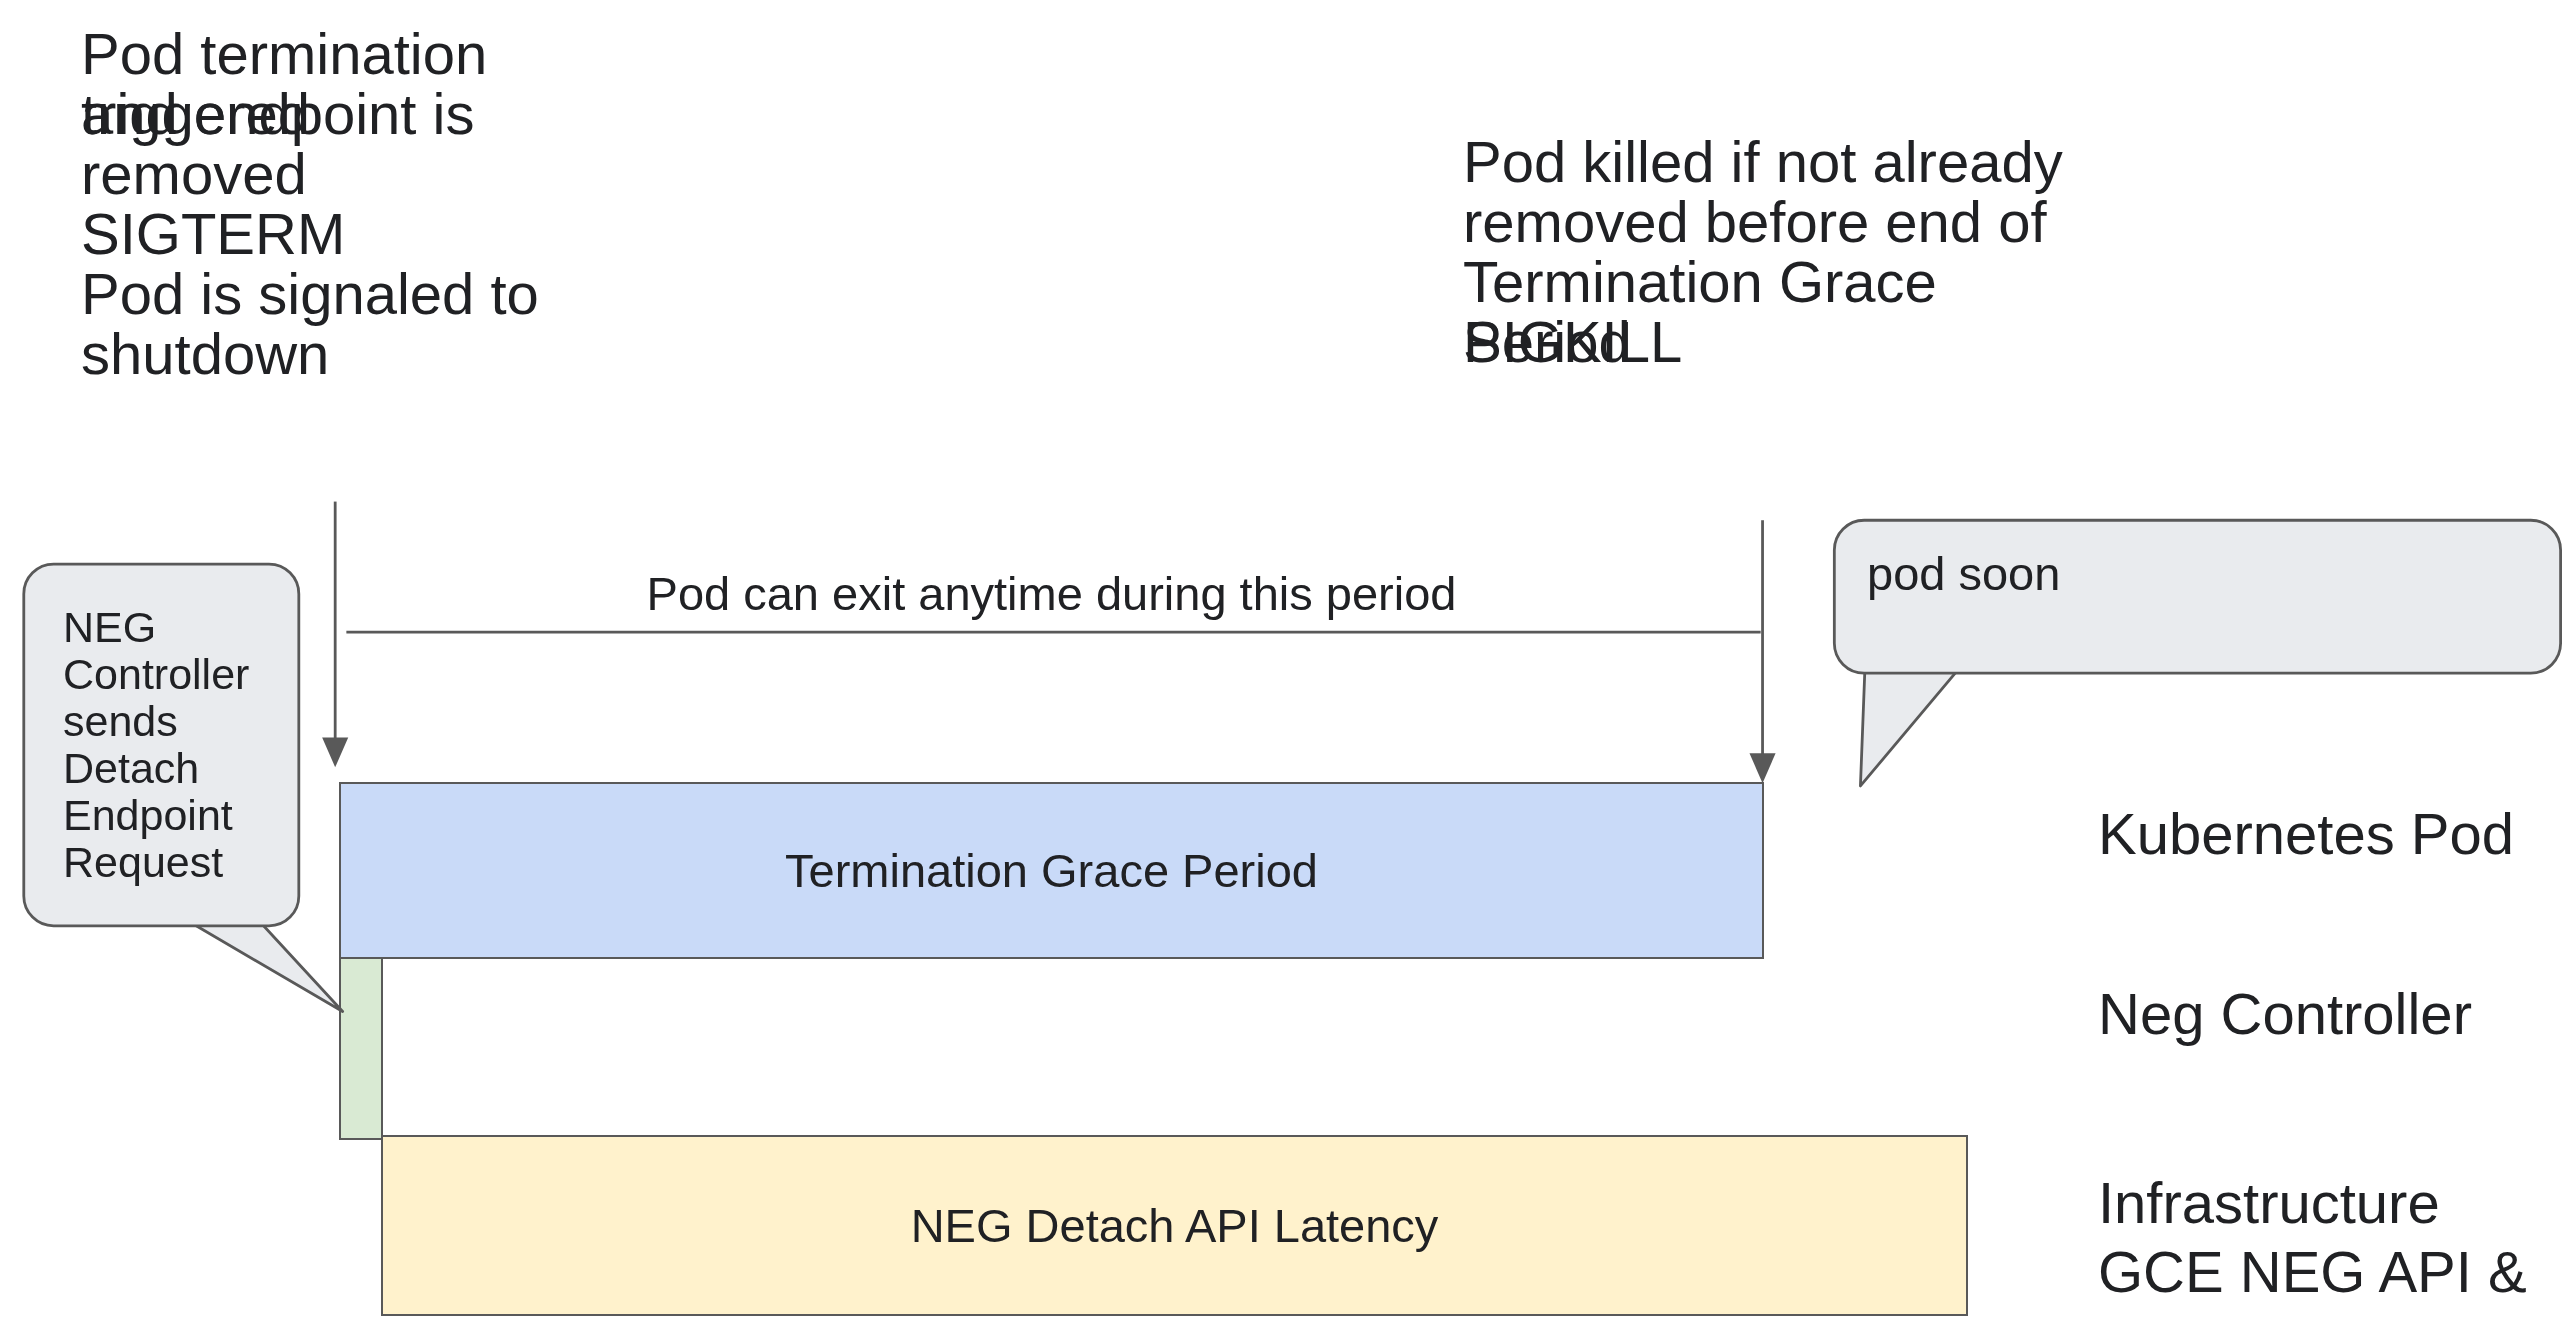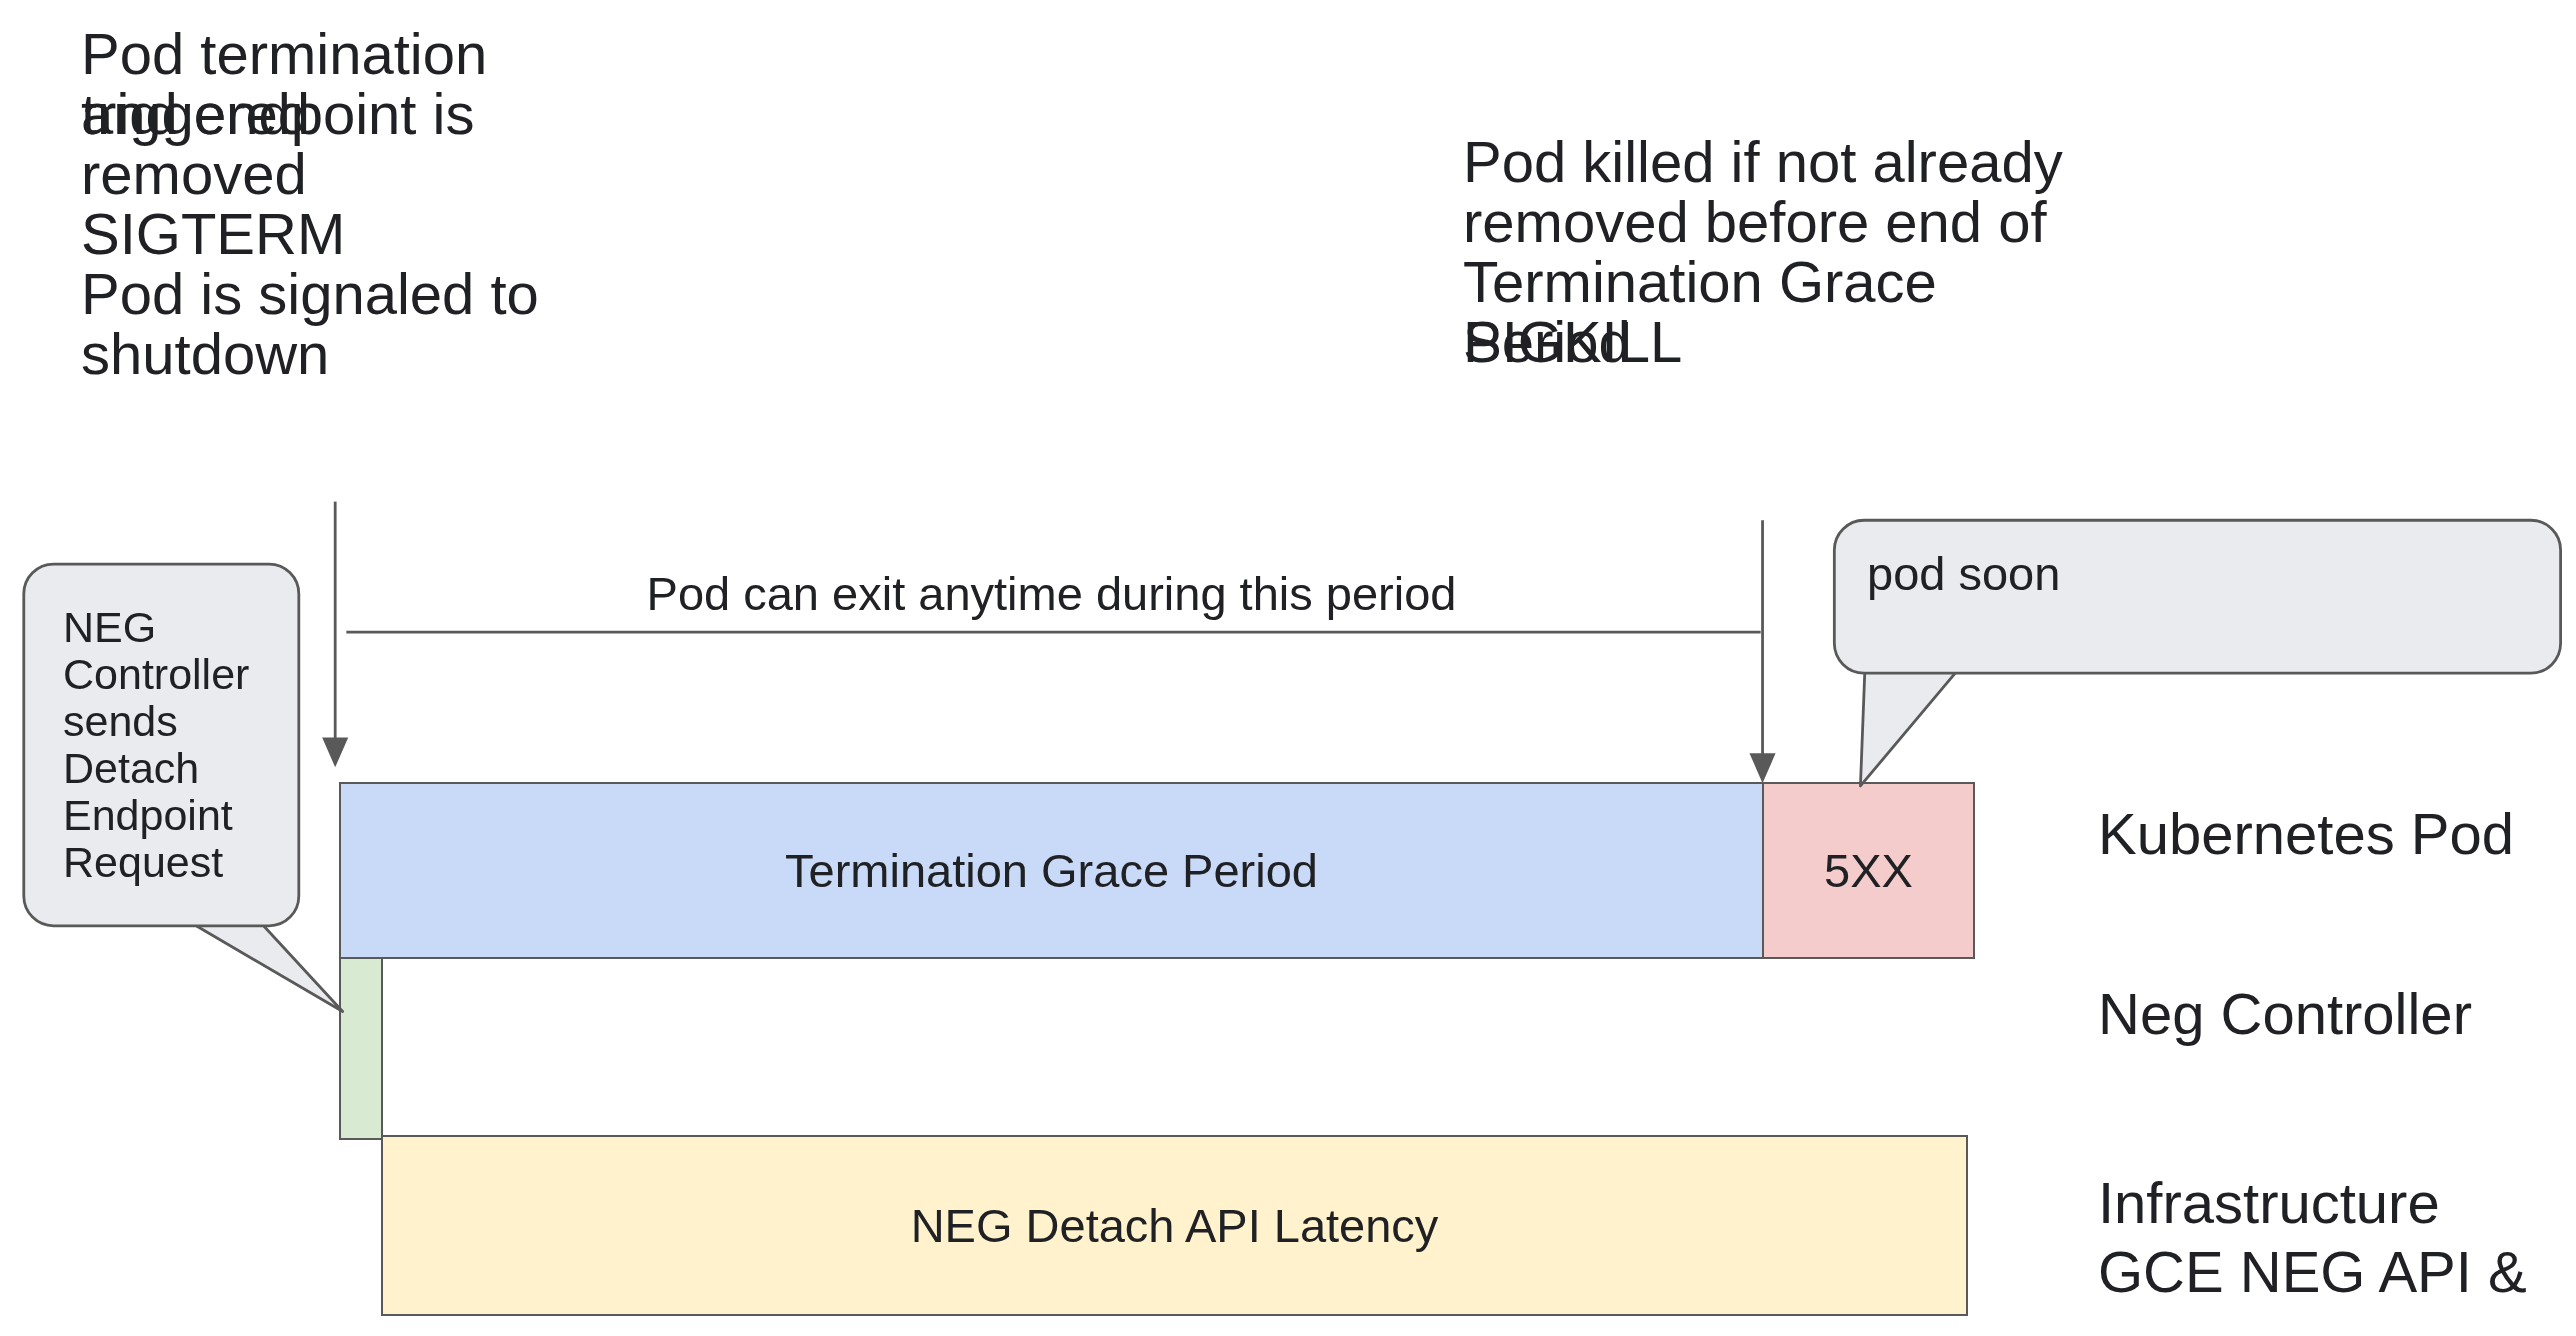--- a/index.html
+++ b/index.html
@@ -64,23 +64,20 @@
     <div class="note-line">removed before end of</div>
     <div class="note-line">Termination Grace Period</div>
     <div class="note-line">SIGKILL</div>
   </div>
 
   <div class="period-label">Pod can exit anytime during this period</div>
 
   <div class="bar bar-blue">
     <span>Termination Grace Period</span>
   </div>
-  <div class="bar bar-pink">
-    <span>5XX</span>
-  </div>
   <div class="bar bar-green"></div>
   <div class="bar bar-yellow">
     <span>NEG Detach API Latency</span>
   </div>
 
   <div class="row-label negc">Neg Controller</div>
   <div class="row-label k8s">Kubernetes Pod</div>
   <div class="row-label gce">
     <div>Infrastructure</div>
     <div>GCE NEG API &amp;</div>

